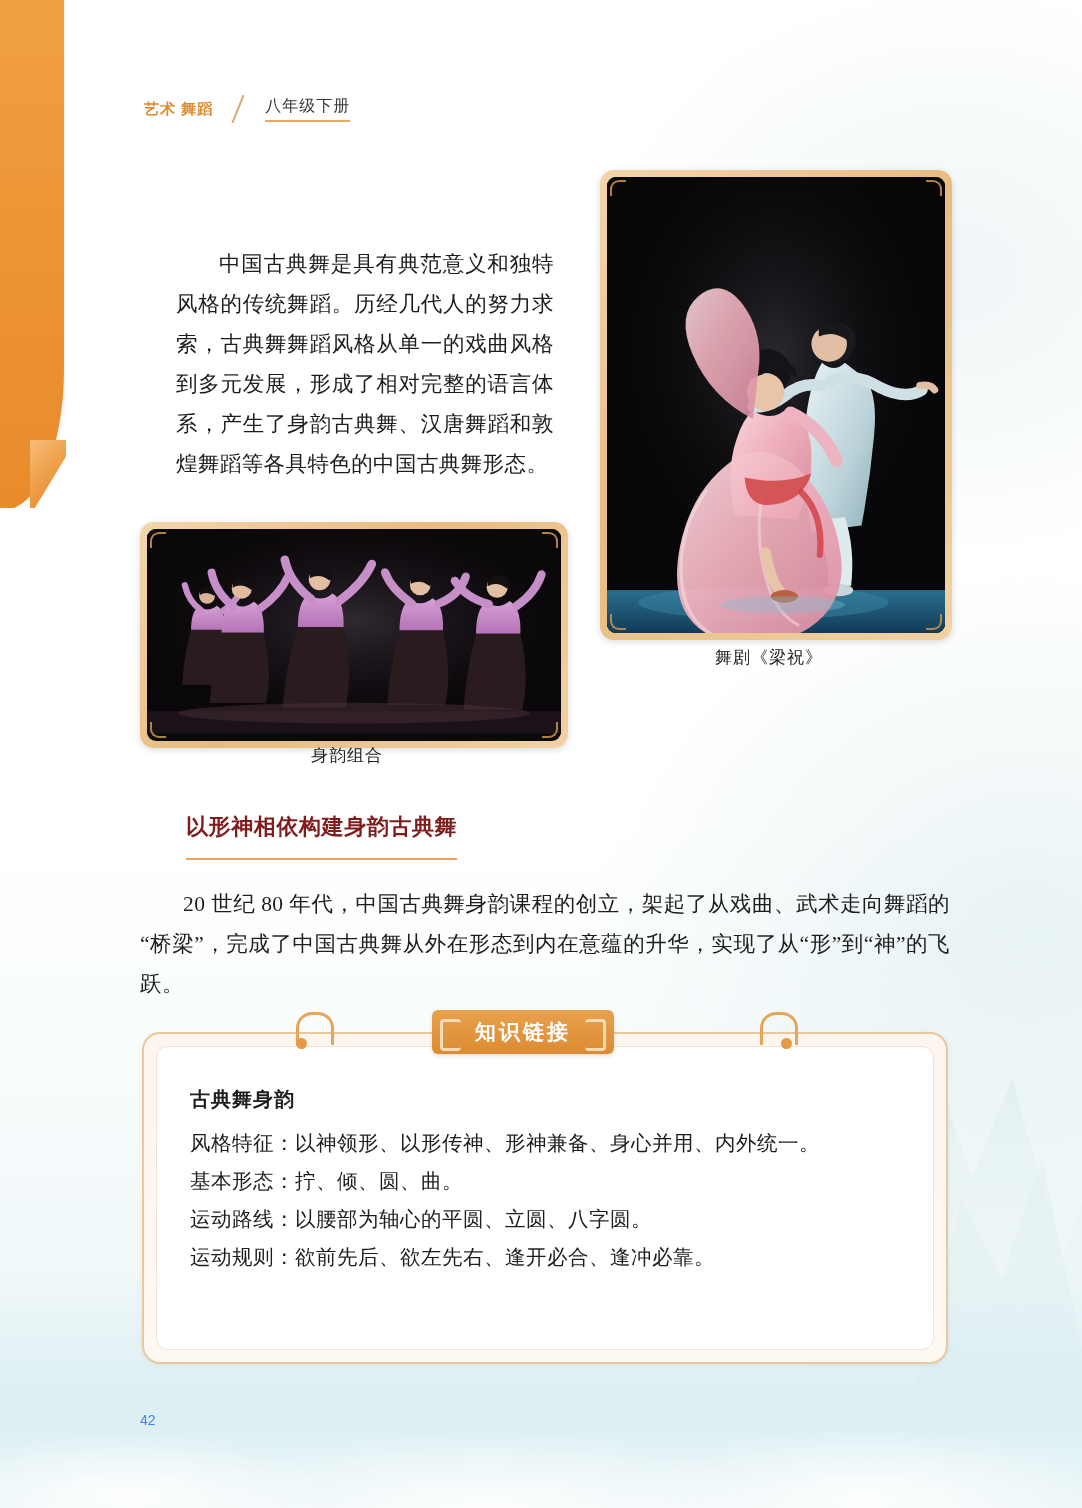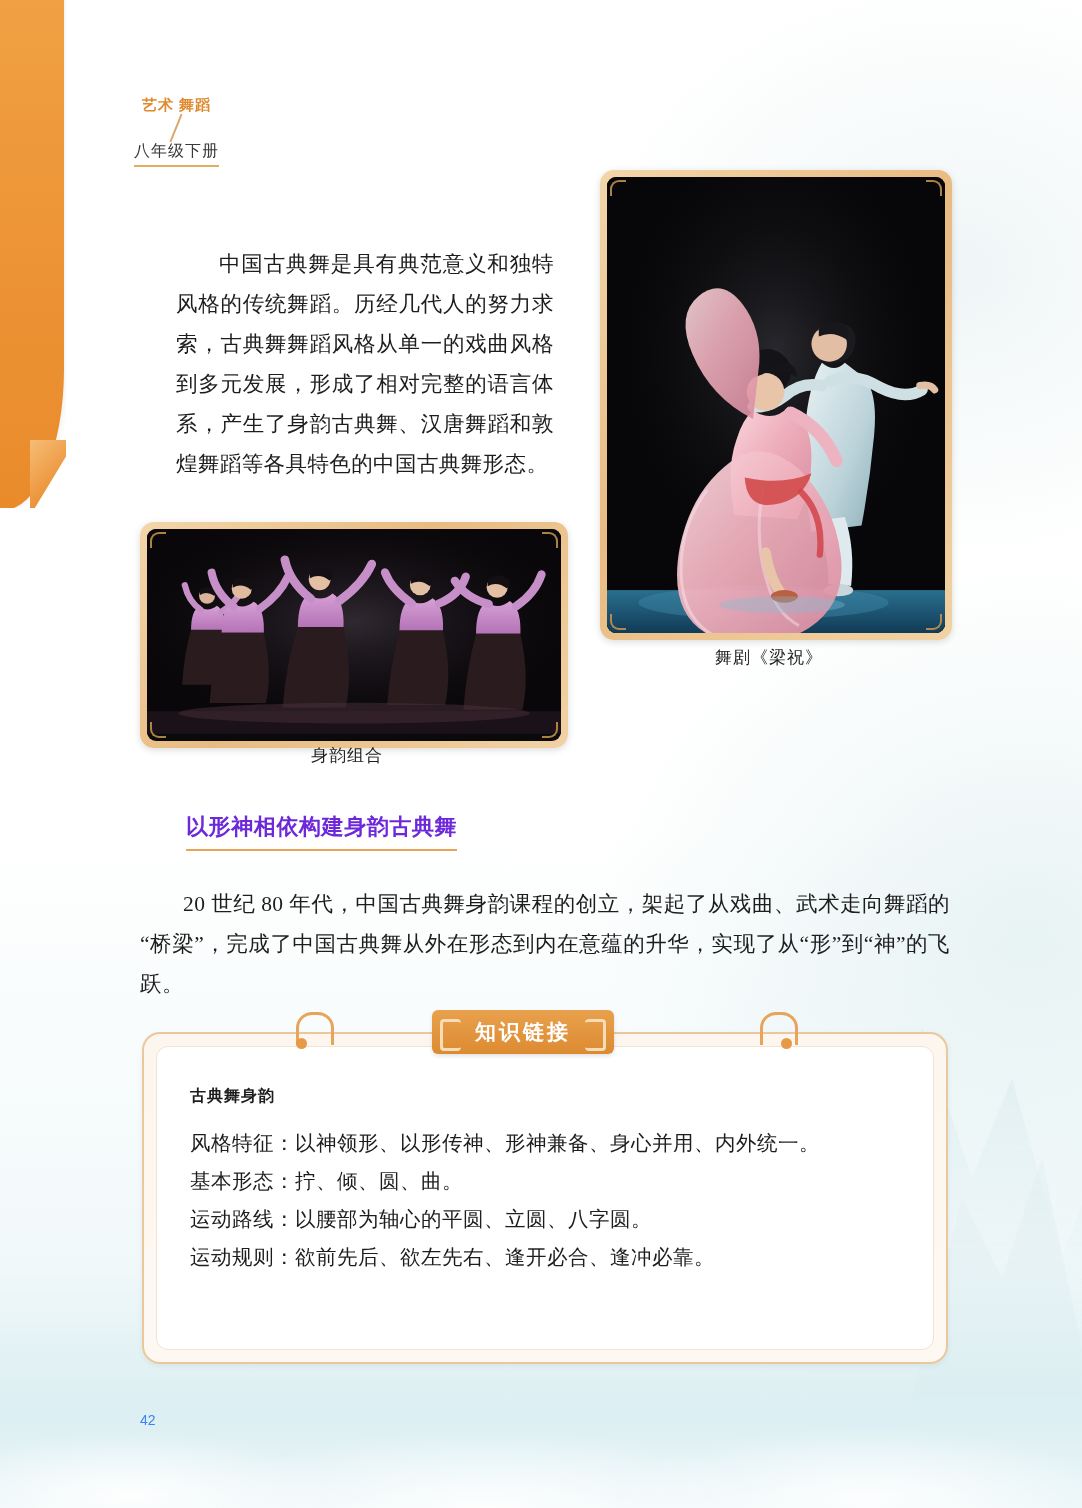--- a/index.html
+++ b/index.html
@@ -68,26 +68,25 @@
     top: 440px;
     width: 46px;
     height: 76px;
     background: linear-gradient(135deg, #f6bd77 0%, #e98b2b 70%);
     clip-path: polygon(0 0, 100% 0, 0 100%);
   }
 
   
   .header {
     position: absolute;
-    left: 134px;
+    left: 144px;
     top: 96px;
     display: flex;
     align-items: center;
     gap: 0px;
-    flex-direction: column;
   }
   .header .subject {
     font-family: "Liberation Sans", sans-serif;
     font-size: 15px;
     font-weight: bold;
     color: #e08a2e;
     letter-spacing: 1px;
   }
   .header .slash {
     display: inline-block;
@@ -187,24 +186,24 @@
   
   .stage { position: absolute; inset: 0; }
 
   
   .sec-heading {
     position: absolute;
     left: 186px;
     top: 812px;
     font-size: 22px;
     font-weight: bold;
-    color: #6d28d9;
+    color: #7f1d1d;
     letter-spacing: 0.6px;
     border-bottom: 2px solid #e9a45a;
-    padding-bottom: 7px;
+    padding-bottom: 16px;
   }
 
   #p-body {
     left: 140px;
     top: 862px;
     width: 810px;
   }
 
   
   .kbox {
@@ -278,21 +277,21 @@
     background: #e79a45;
   }
   .hook .dot.right { left: 21px; }
   #hook-left { left: 296px; top: 1012px; }
   #hook-right { left: 760px; top: 1012px; }
 
   .kbox-h {
     position: absolute;
     left: 190px;
     top: 1086px;
-    font-size: 16px;
+    font-size: 20px;
     font-weight: bold;
     color: #1d1d1d;
     letter-spacing: 1px;
   }
   .klist {
     position: absolute;
     left: 190px;
     top: 1124px;
     width: 710px;
   }

